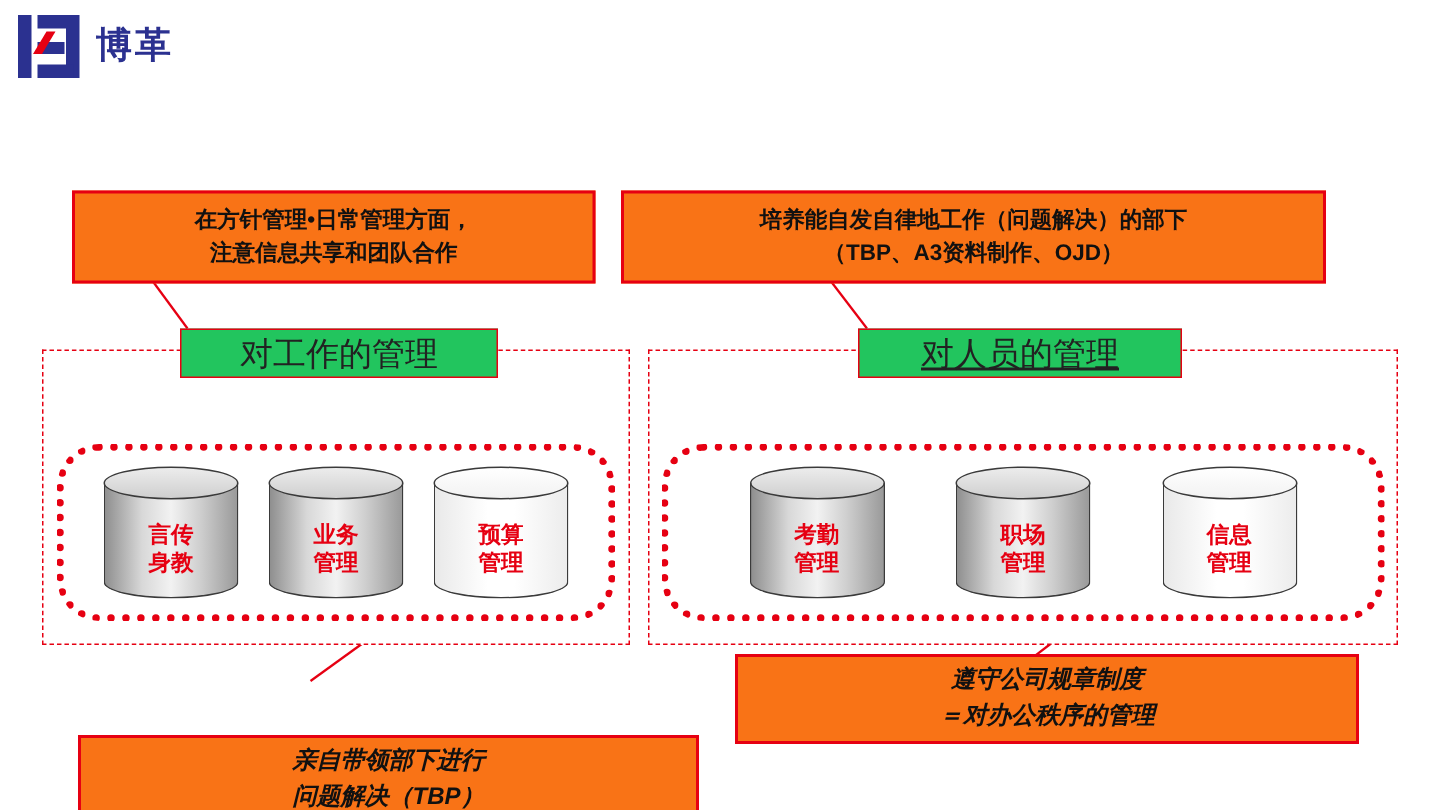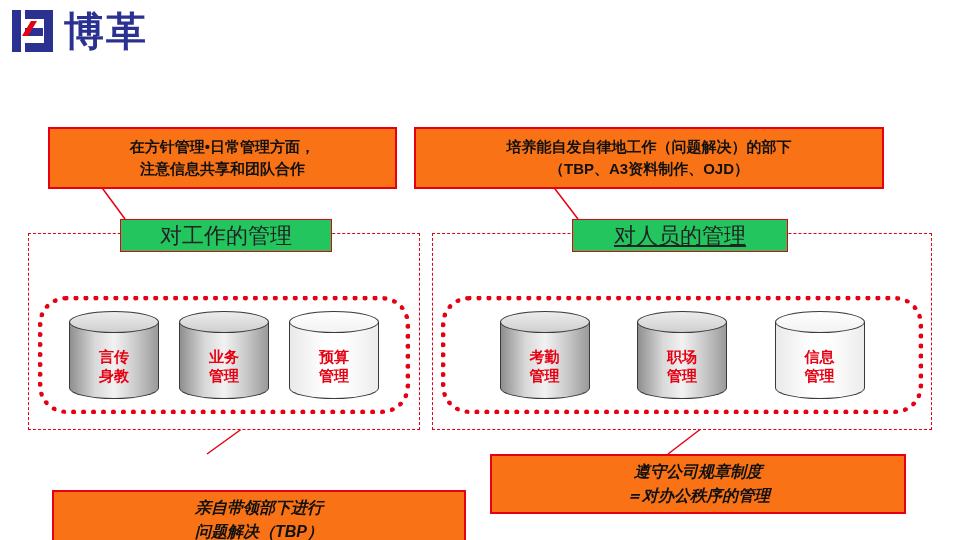--- a/index.html
+++ b/index.html
@@ -7,34 +7,34 @@
     --title:#e8380c;
     --logo_blue:#2b3190;
   }
   html,body{margin:0;padding:0;background:#fff;}
   .slide{
     position:relative;width:960px;height:540px;background:#fff;overflow:hidden;
     font-family:"Liberation Sans","DejaVu Sans",sans-serif;
   }
   
   .logo{position:absolute;left:12px;top:8px;display:flex;align-items:center;gap:8px;}
-  .logo-text{font-size:40px;font-weight:bold;color:var(--logo_blue);letter-spacing:2px;line-height:1;text-align:right;}
+  .logo-text{font-size:24px;font-weight:bold;color:var(--logo_blue);letter-spacing:2px;line-height:1;text-align:right;}
   
   .page-title{position:absolute;left:64px;top:82px;font-size:24px;font-weight:bold;color:var(--title);}
   
   .callout{
     position:absolute;background:#f97316;border:2px solid var(--red);
     display:flex;align-items:center;justify-content:center;text-align:center;z-index:4;
   }
   .callout .txt{white-space:pre-line;font-weight:bold;color:#111;font-size:15px;line-height:1.5;}
   .callout.bottom .txt{font-style:italic;font-size:16px;}
   .co-top-left{left:48px;top:127px;width:345px;height:58px;}
   .co-top-right{left:414px;top:127px;width:466px;height:58px;}
   .co-bottom-left{left:52px;top:454px;width:410px;height:56px;margin-top:36px;}
-  .co-bottom-right{left:490px;top:454px;width:412px;height:56px;}
+  .co-bottom-right{left:490px;top:436px;width:412px;height:56px;}
   
   .dashed-panel{position:absolute;border:1.5px dashed var(--red);background:#fff;z-index:1;}
   .panel-left{left:28px;top:233px;width:390px;height:195px;}
   .panel-right{left:432px;top:233px;width:498px;height:195px;}
   
   .header-box{
     position:absolute;background:#22c55e;border:1.5px solid var(--red);z-index:3;
     display:flex;align-items:center;justify-content:center;
     font-size:22px;color:#222;
   }

